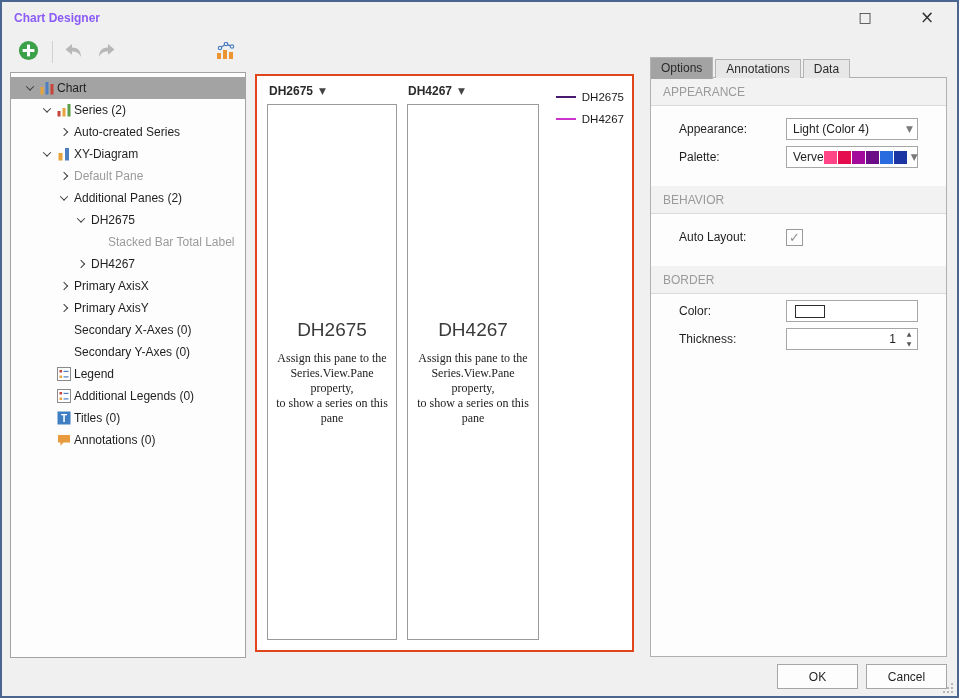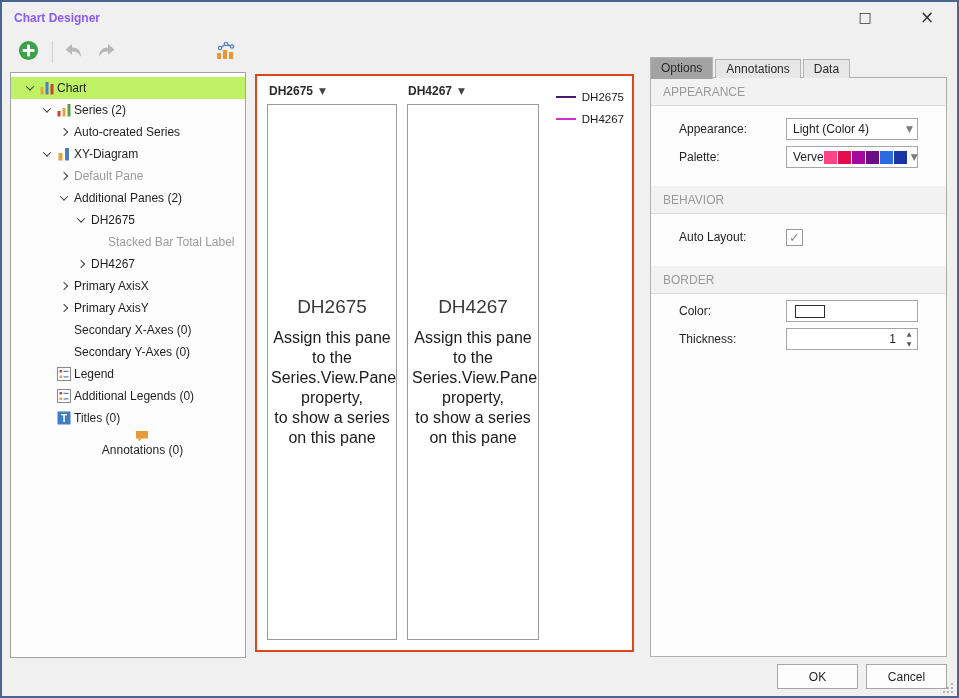--- a/index.html
+++ b/index.html
@@ -28,21 +28,21 @@
   .toolbar { position: absolute; left: 0; top: 30px; right: 0; height: 40px; }
   .tbtn { position: absolute; top: 8px; width: 24px; height: 24px; border: none;
           background: transparent; display: flex; align-items: center; justify-content: center; }
   .tb-sep { position: absolute; left: 50px; top: 9px; width: 1px; height: 22px; background: #d2d2d2; }
   
   .tree-panel {
     position: absolute; left: 8px; top: 70px; width: 236px; height: 586px;
     background: #fdfdfd; border: 1px solid #a3a3a3; padding-top: 4px; overflow: hidden;
   }
   .tree-row { height: 22px; display: flex; align-items: center; white-space: nowrap; }
-  .tree-row.selected { background: #bef264; }
+  .tree-row.selected { background: #a3a3a3; }
   .tree-row.disabled .tree-label { color: #9b9b9b; }
   .chev-slot { width: 17px; display: inline-flex; justify-content: center; flex: none; }
   .chev { width: 6px; height: 6px; border-right: 1.4px solid #3c3c3c; border-bottom: 1.4px solid #3c3c3c; display: inline-block; }
   .chev.down  { transform: rotate(45deg) translate(-1px,-1px); }
   .chev.right { transform: rotate(-45deg); }
   .tree-icon { width: 17px; display: inline-flex; justify-content: center; align-items: center; flex: none; }
   .tree-label { padding-left: 2px; }
   
   .preview {
     position: absolute; left: 253px; top: 72px; width: 379px; height: 578px;
@@ -50,21 +50,21 @@
   }
   .pane-header { position: absolute; top: 8px; font-weight: bold; color: #2b2b2b;
                  display: flex; align-items: center; gap: 6px; }
   .pane-header .dd { font-size: 9px; color: #444; font-family: "DejaVu Sans", sans-serif; }
   .pane-box {
     position: absolute; top: 28px; height: 536px; border: 1px solid #9a9a9a; background: #fff;
     display: flex; flex-direction: column; align-items: center; justify-content: center;
     text-align: center; padding: 4px;
   }
   .pane-title { font-size: 19px; color: #3a3a3a; margin-bottom: 10px; }
-  .pane-msg { font-size: 16px; color: #1b1b1b; line-height: 1.25; white-space: pre-line; width: 122px; }
+  .pane-msg { font-size: 12px; color: #1b1b1b; line-height: 1.25; white-space: pre-line; width: 122px; font-family: Liberation Serif, serif; }
   .legend { position: absolute; right: 8px; top: 10px; }
   .legend-item { display: flex; align-items: center; height: 22px; }
   .legend-line { width: 20px; height: 2px; margin-right: 6px; flex: none; }
   .legend-label { font-size: 11.5px; color: #1b1b1b; }
   
   .tabs { position: absolute; left: 648px; top: 54px; height: 22px; display: flex; align-items: flex-end; z-index: 2; }
   .tab {
     height: 19px; padding: 0 10px; display: flex; align-items: center;
     background: #e7e7e7; border: 1px solid #b4b4b4; border-bottom: none; margin-right: 2px;
     color: #2a2a2a; cursor: default;
@@ -290,21 +290,21 @@
       <div class="tree-row" style="padding-left: 27px;">
         <span class="chev-slot"></span>
         <span class="tree-icon">
           <svg width="14" height="14" viewBox="0 0 14 14">
             <rect x="0.5" y="0.5" width="13" height="13" fill="#3f7ec2"></rect>
             <text x="7" y="10.5" text-anchor="middle" font-size="10" font-weight="bold" fill="#fff" font-family="Liberation Sans, sans-serif">T</text>
           </svg>
         </span>
         <span class="tree-label">Titles (0)</span>
       </div>
-      <div class="tree-row" style="padding-left: 27px; flex-direction: column;">
+      <div class="tree-row" style="padding-left: 27px;">
         <span class="chev-slot"></span>
         <span class="tree-icon">
           <svg width="14" height="14" viewBox="0 0 14 14">
             <path d="M1 2 h12 v7.5 h-6.5 l-3 3.2 v-3.2 h-2.5 z" fill="#e89b3c"></path>
           </svg>
         </span>
         <span class="tree-label">Annotations (0)</span>
       </div>
     </div>
 

